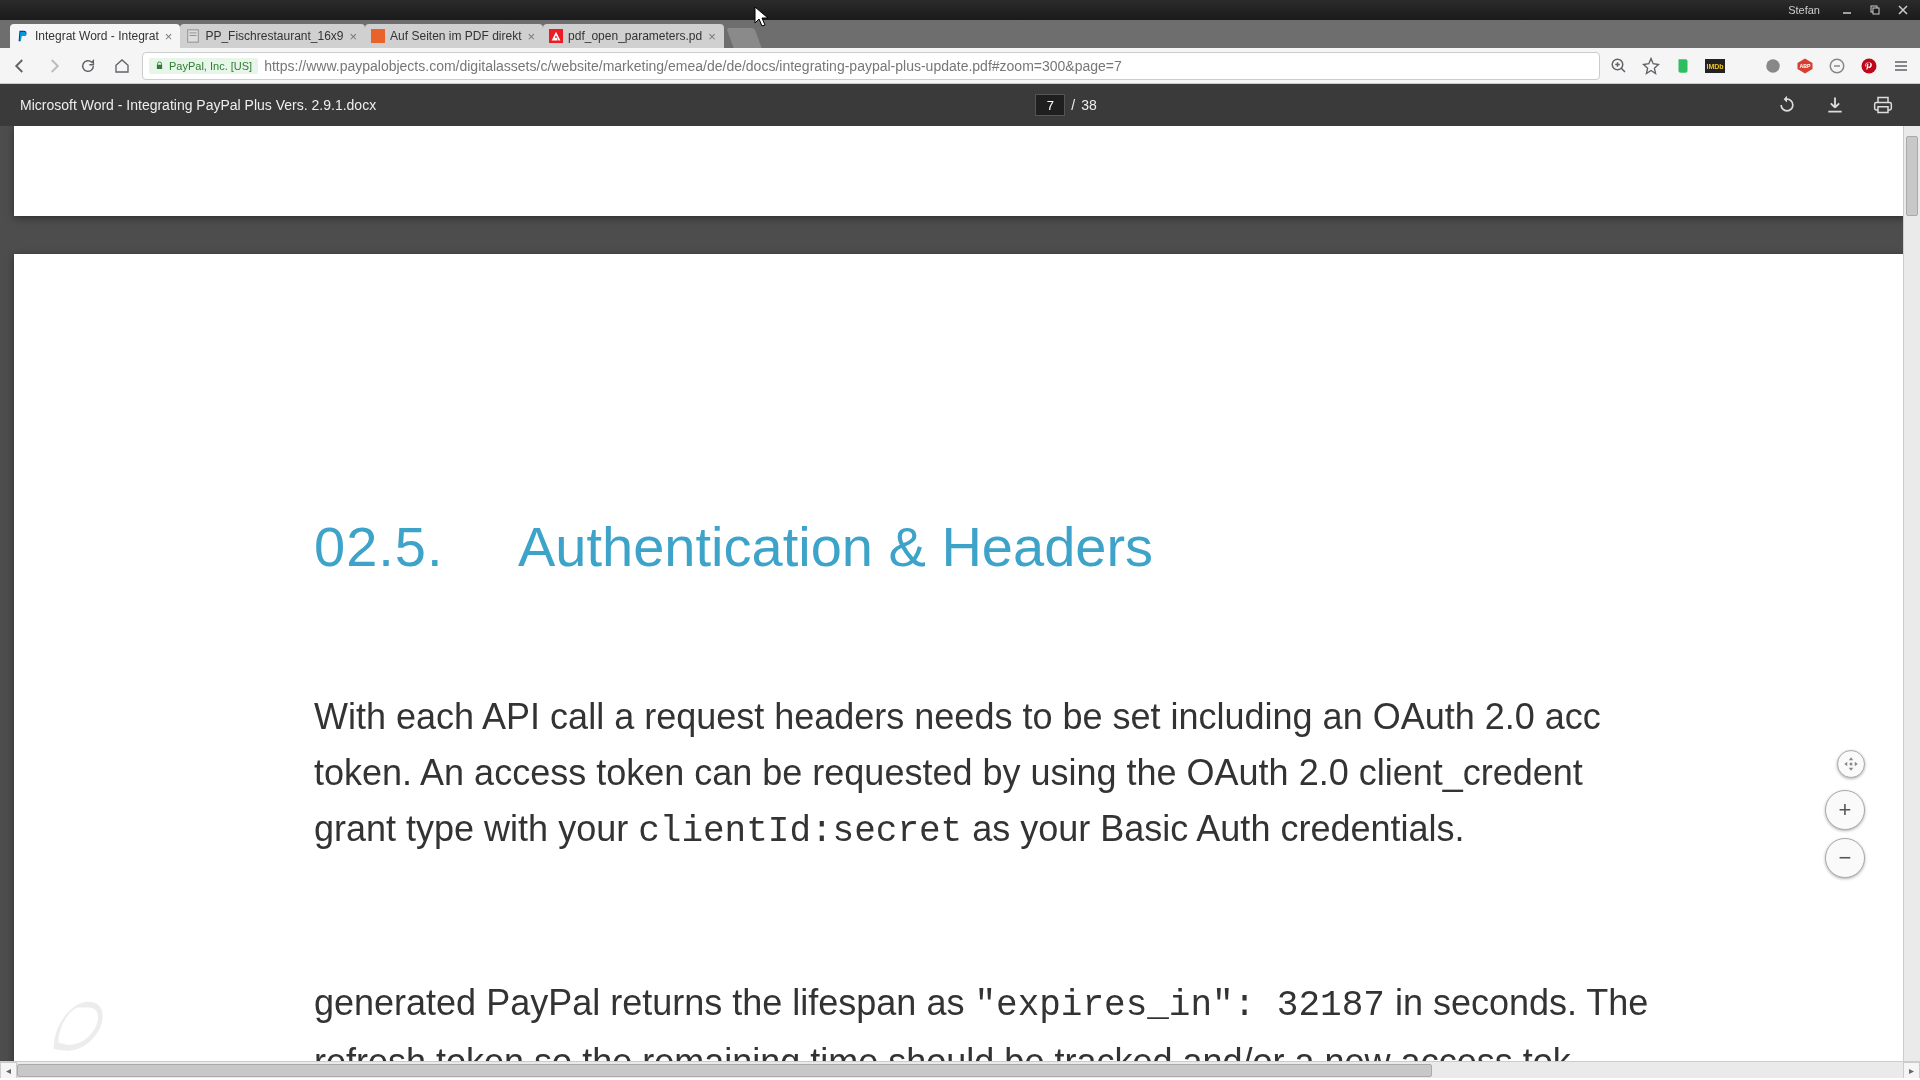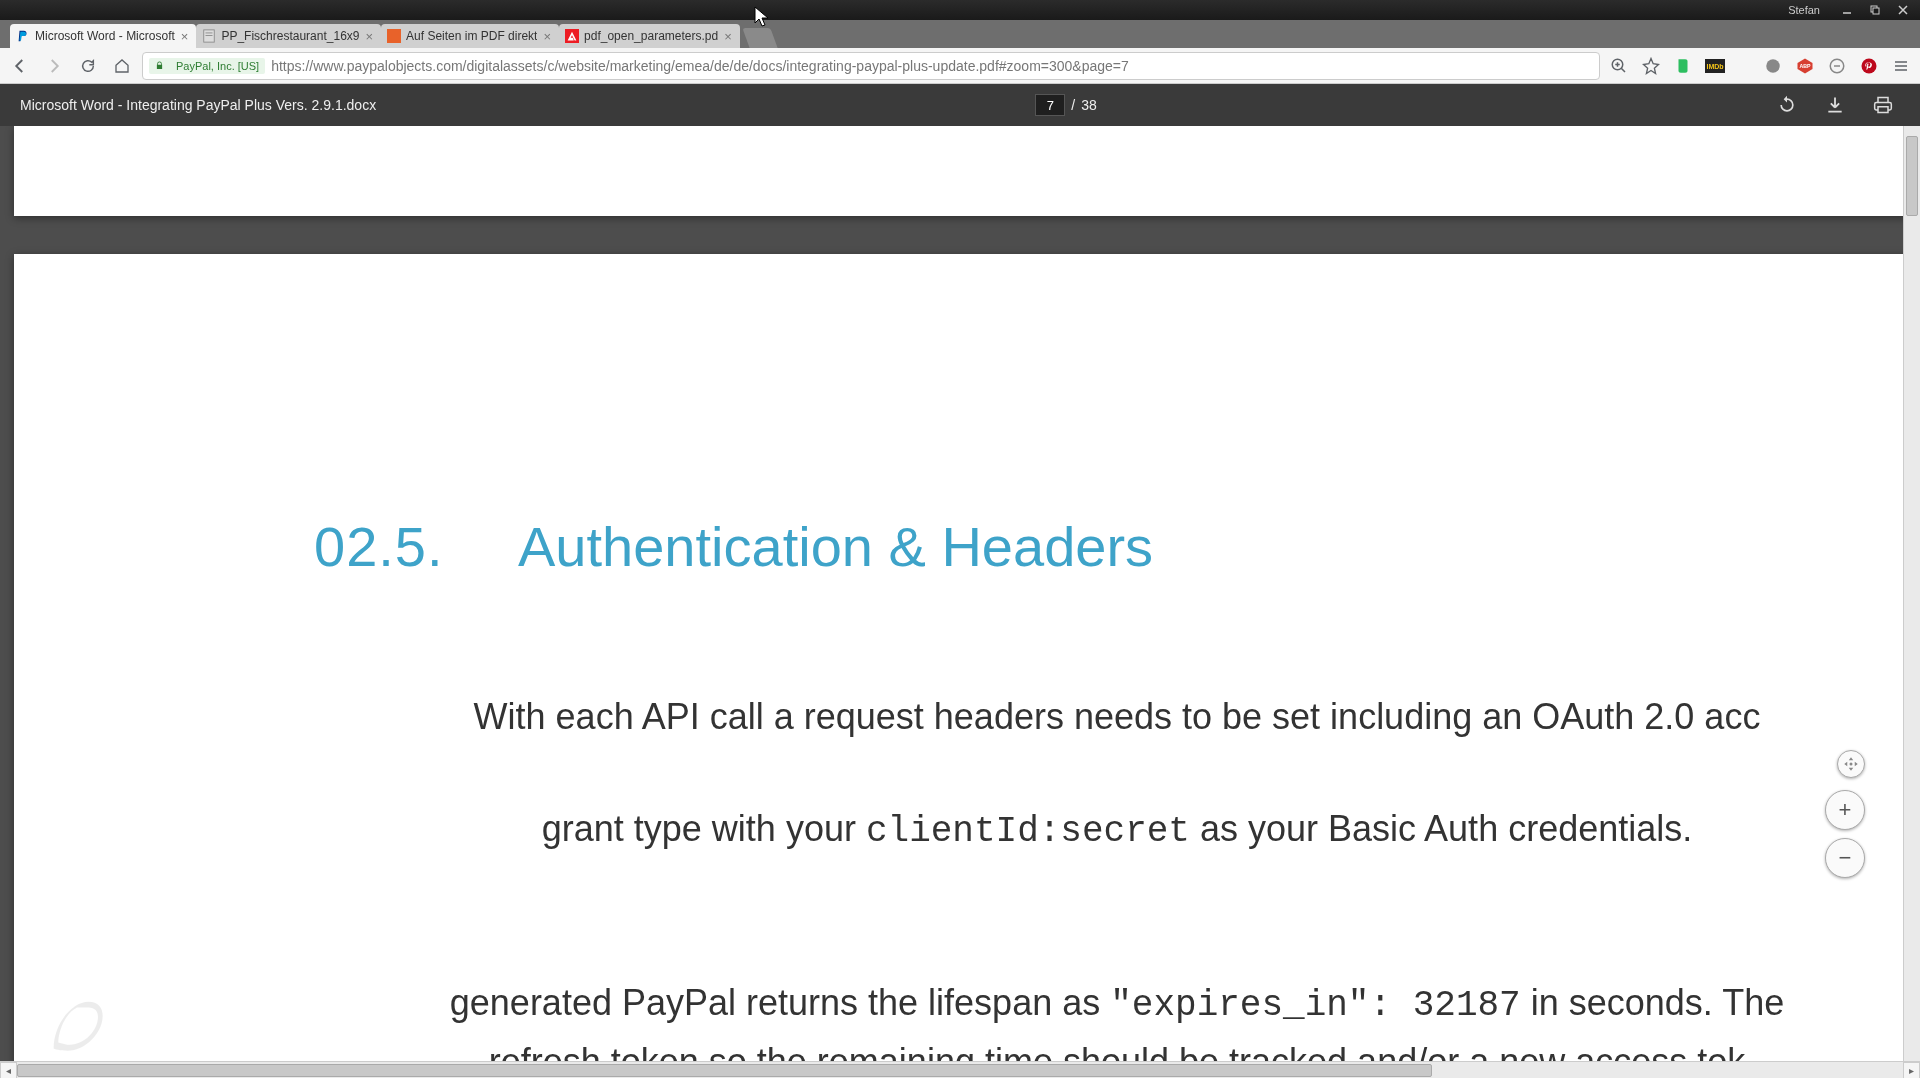--- a/index.html
+++ b/index.html
@@ -19,40 +19,40 @@
 .tab .favico { width: 14px; height: 14px; margin-right: 5px; flex-shrink: 0; }
 .tab .title { white-space: nowrap; overflow: hidden; text-overflow: ellipsis; flex: 1; }
 .tab .close { margin-left: 6px; font-size: 13px; color: #777; cursor: pointer; flex-shrink: 0; }
 .newtab { width: 28px; height: 20px; background: #8a8a8a; margin-left: 6px; border-radius: 3px 3px 0 0; transform: skewX(20deg); cursor: pointer; }
 
 
 .addrbar { height: 36px; background: #f5f5f5; border-bottom: 1px solid #ccc; display: flex; align-items: center; padding: 0 6px; gap: 6px; }
 .navbtn { width: 28px; height: 28px; display: flex; align-items: center; justify-content: center; color: #666; cursor: pointer; border-radius: 4px; }
 .navbtn.disabled { color: #bbb; }
 .omnibox { flex: 1; height: 28px; border: 1px solid #ccc; border-radius: 4px; background: #fff; display: flex; align-items: center; padding: 0 6px; font-size: 14px; color: #777; overflow: hidden; }
-.omnibox .lockchip { background: #e8f5e9; color: #2e7d32; font-size: 11px; padding: 2px 6px; border-radius: 2px; margin-right: 6px; display: flex; align-items: center; gap: 12px; }
+.omnibox .lockchip { background: #e8f5e9; color: #2e7d32; font-size: 11px; padding: 2px 6px; border-radius: 2px; margin-right: 6px; display: flex; align-items: center; gap: 5px; }
 .omnibox .urltext { white-space: nowrap; }
 .exticon { width: 26px; height: 26px; display: flex; align-items: center; justify-content: center; cursor: pointer; }
 
 
 .pdfbar { height: 42px; background: #3a3a3a; color: #eee; display: flex; align-items: center; padding: 0 20px; font-size: 14px; }
 .pdfbar .doctitle { flex: 0 0 auto; }
 .pdfbar .spacer { flex: 1; }
 .pdfbar .pageind { display: flex; align-items: center; gap: 6px; }
 .pdfbar .pageind input { width: 30px; height: 22px; background: #1f1f1f; border: 1px solid #555; color: #fff; text-align: center; font-size: 13px; }
 .pdfbar .pdftool { width: 34px; height: 34px; display: flex; align-items: center; justify-content: center; color: #ddd; cursor: pointer; margin-left: 14px; }
 
 
 .pdfviewer { position: relative; height: calc(1080px - 22px - 28px - 36px - 42px); background: #4d4d4d; overflow: hidden; padding-left: 6px; }
 .page { position: absolute; left: 14px; background: #fff; box-shadow: 0 2px 8px rgba(0,0,0,.4); }
 .page.top { top: 0; height: 90px; right: 0; }
 .page.main { top: 128px; right: 0; padding: 260px 0 0 300px; }
 .page.main .secnum { display: inline-block; color: #3ea3c9; font-size: 56px; font-weight: 400; letter-spacing: 1px; vertical-align: baseline; }
 .page.main .sectitle { display: inline-block; color: #3ea3c9; font-size: 56px; font-weight: 400; margin-left: 70px; }
-.page.main .para { font-size: 36px; color: #333; line-height: 1.55; margin-top: 110px; font-family: "Segoe UI", Arial, sans-serif; text-align: center; }
+.page.main .para { font-size: 36px; color: #333; line-height: 1.55; margin-top: 110px; font-family: "Segoe UI", Arial, sans-serif; }
 .page.main .para2 { margin-top: 60px; }
 .page.main .code { font-family: "Courier New", monospace; }
 
 
 .scrollanchor { position: absolute; right: 55px; bottom: 300px; width: 28px; height: 28px; border: 1px solid #aaa; border-radius: 50%; background: #fafafa; display: flex; align-items: center; justify-content: center; font-size: 10px; color: #888; box-shadow: 0 1px 3px rgba(0,0,0,.3); }
 
 
 .zoomctrl { position: absolute; right: 55px; bottom: 200px; display: flex; flex-direction: column; gap: 8px; }
 .zoombtn { width: 40px; height: 40px; border-radius: 50%; background: #fafafa; border: 1px solid #aaa; display: flex; align-items: center; justify-content: center; font-size: 22px; color: #555; cursor: pointer; box-shadow: 0 1px 3px rgba(0,0,0,.3); }
 
@@ -93,21 +93,21 @@
       </svg>
     </div>
 </div>
 
 <div class="tabstrip">
   <div class="tab active">
     <svg class="favico" viewBox="0 0 16 16">
         <path d="M4 2h5c2 0 3 1 3 3 0 2-1.5 3-3.5 3H6l-1 6H3L4 2z" fill="#003087"></path>
         <path d="M5 3h4c1.6 0 2.5.8 2.5 2.3 0 1.8-1.2 2.7-3 2.7H6.5L5.7 13H4l1-10z" fill="#009cde"></path>
       </svg>
-    <span class="title">Microsoft Word - Microsoft</span>
+    <span class="title">Integrat Word - Integrat</span>
     <span class="close">×</span>
   </div>
   <div class="tab inactive">
     <svg class="favico" viewBox="0 0 16 16">
         <rect x="2" y="1" width="12" height="14" fill="#ddd" stroke="#888"></rect>
         <rect x="4" y="4" width="8" height="1" fill="#888"></rect>
         <rect x="4" y="7" width="8" height="1" fill="#888"></rect>
       </svg>
     <span class="title">PP_Fischrestaurant_16x9</span>
     <span class="close">×</span>
@@ -239,21 +239,21 @@
     </div>
 </div>
 
 <div class="pdfviewer">
   <div class="page top"></div>
   <div class="page main">
     <span class="secnum">02.5.</span>
     <span class="sectitle">Authentication &amp; Headers</span>
     <div class="para">
       <span>With each API call a request headers needs to be set including an OAuth 2.0 acc</span><br>
-      <br>
+      <span>token. An access token can be requested by using the OAuth 2.0 client_credent</span><br>
       <span>grant type with your </span><span class="code">clientId:secret</span><span> as your Basic Auth credentials.</span>
     </div>
     <div class="para para2">
       <br>
       <span>generated PayPal returns the lifespan as </span><span class="code">"expires_in": 32187</span><span> in seconds. The</span><br>
       <span>refresh token so the remaining time should be tracked and/or a new access tok</span>
     </div>
     <svg class="wm" viewBox="0 0 60 60">
         <path d="M10 50c0-20 15-40 30-40 8 0 12 5 12 12 0 15-15 30-30 30-6 0-12-1-12-2zM30 15c-10 5-16 20-16 30 3 1 7 2 10 2 12 0 24-12 24-24 0-5-3-8-8-8-3 0-7 0-10 0z" fill="#999"></path>
       </svg>

